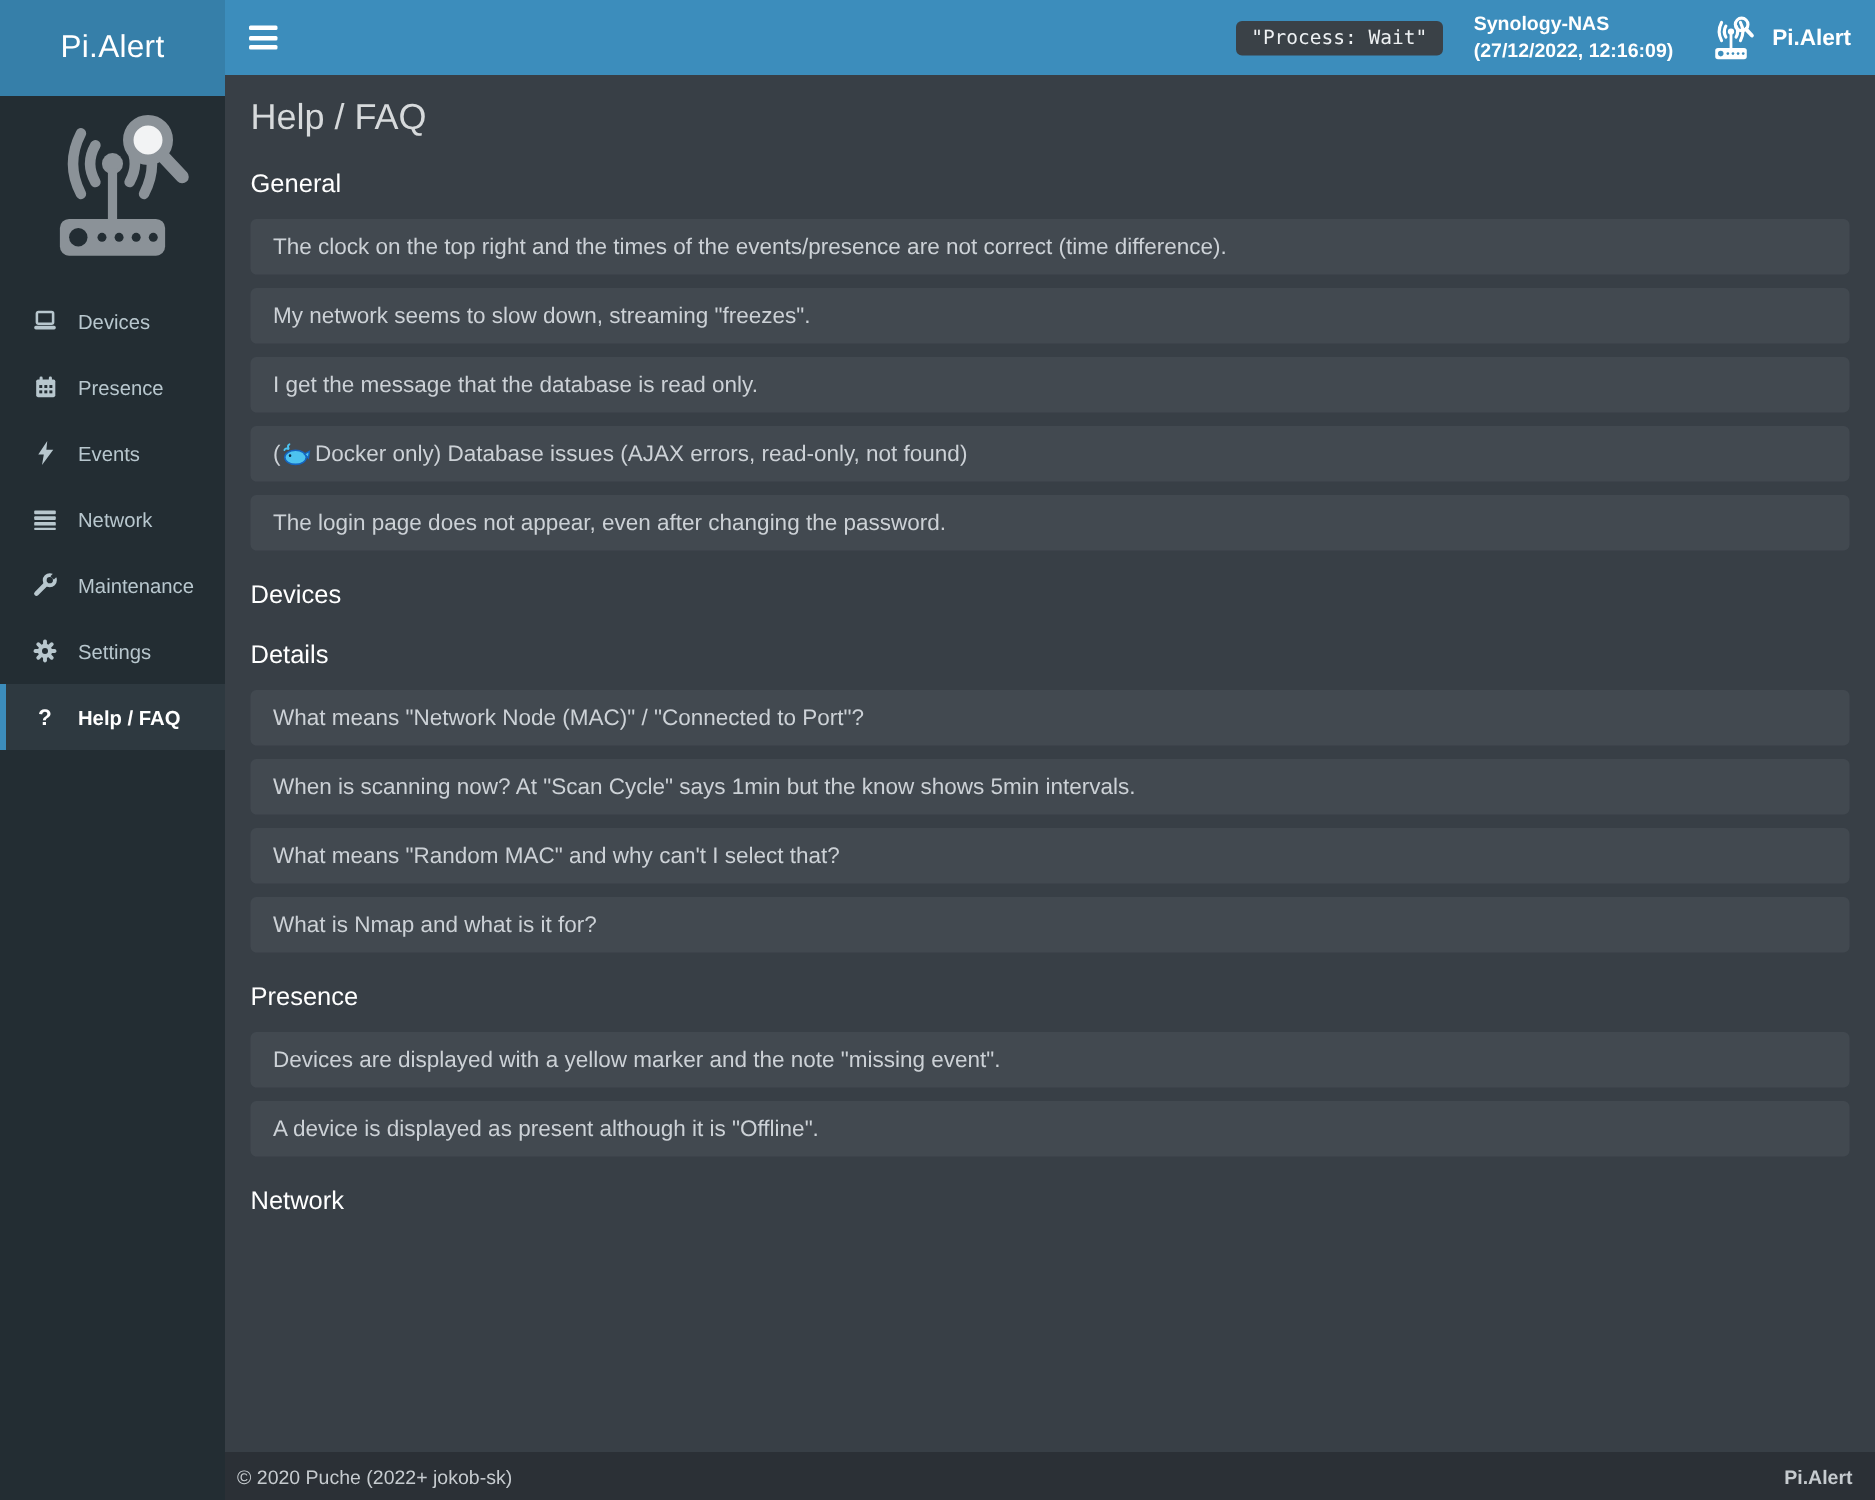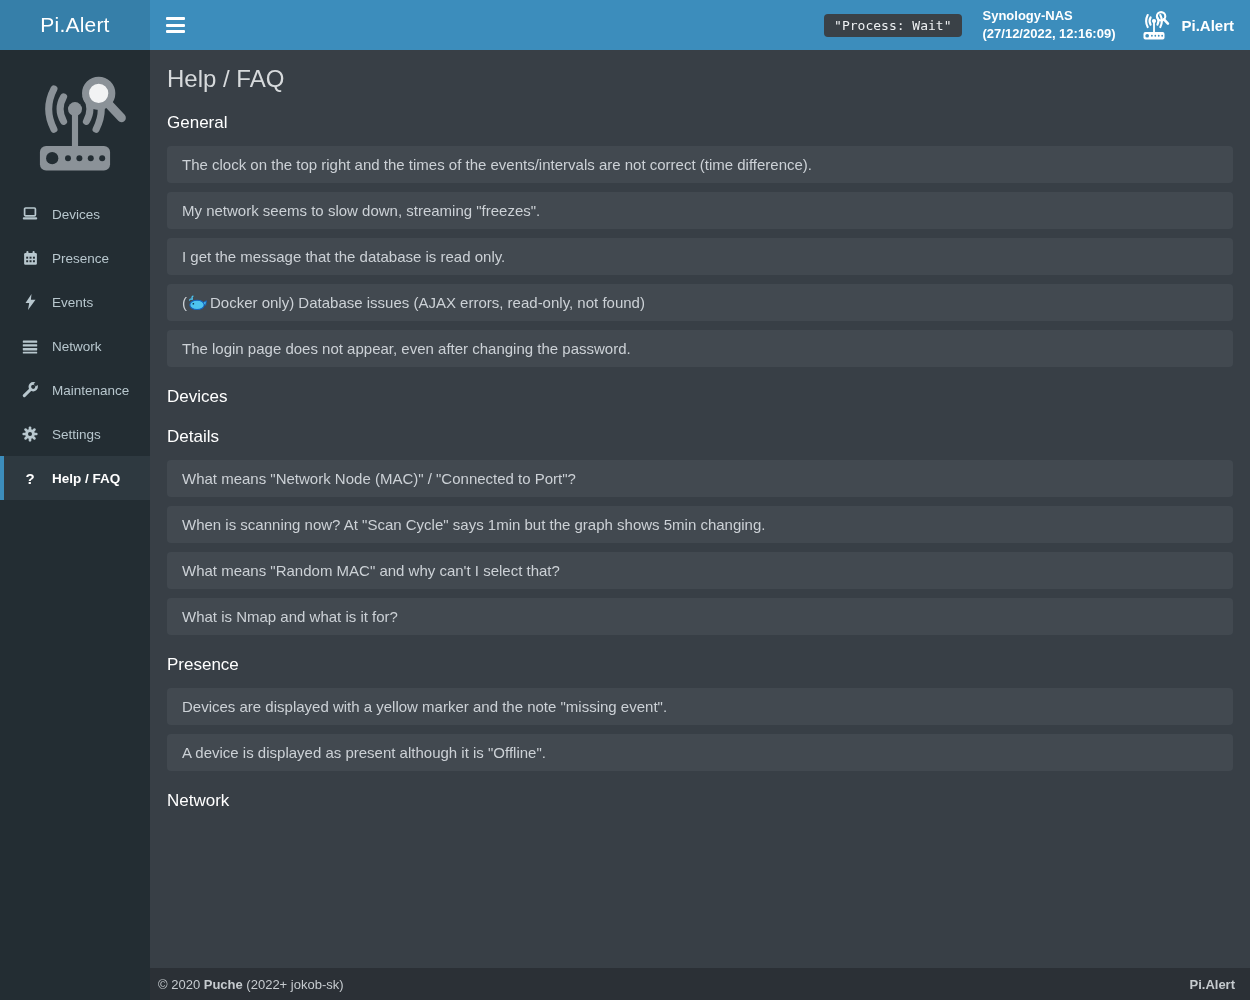--- a/index.html
+++ b/index.html
@@ -5,21 +5,21 @@
   * { box-sizing: border-box; }
   html,body { margin:0; padding:0; }
   body {
     width:1250px; height:1000px; position:relative; overflow:hidden;
     background:#383f46; font-family:"Liberation Sans", sans-serif;
   }
 
   
   .header { position:absolute; top:0; left:0; right:0; height:50px; display:flex; z-index:5; }
   .logo-area {
-    width:150px; height:50px; background:#367fa9; color:#fff;
+    width:150px; height:64px; background:#367fa9; color:#fff;
     display:flex; align-items:center; justify-content:center;
     font-size:21px; letter-spacing:.2px; cursor:pointer;
   }
   .logo-area .thin { font-weight:300; }
   .logo-area .bold { font-weight:400; }
   .navbar { flex:1; background:#3c8dbc; display:flex; align-items:center; padding:0 14px 0 16px; }
   .hamburger { width:22px; height:16px; display:flex; flex-direction:column; justify-content:space-between; cursor:pointer; }
   .hamburger span { display:block; width:19px; height:3px; background:#fff; border-radius:1px; }
   .nav-right { margin-left:auto; display:flex; align-items:center; gap:21px; color:#fff; }
   .proc-badge {
@@ -56,21 +56,21 @@
     font-size:15px; color:#ccd1d6; cursor:pointer; white-space:nowrap; overflow:hidden;
   }
   .whale { margin:0 3px 0 1px; flex:0 0 auto; }
 
   
   .footer {
     position:absolute; left:150px; right:0; bottom:0; height:32px;
     background:#2b3036; color:#c6cbcf; font-size:13px;
     display:flex; align-items:center; padding:0 15px 0 8px;
   }
-  .footer .strong { font-weight:700; cursor:pointer; }
+  .footer .strong { font-weight:400; cursor:pointer; }
   .footer-right { margin-left:auto; font-weight:600; }
 </style>
 </head>
 <body>
 
 <div class="header">
   <div class="logo-area">
     <span class="thin">Pi.</span>
       <span class="bold">Alert</span>
   </div>
@@ -222,21 +222,21 @@
 
   </div>
 </div>
 
 <div class="content">
   <h1 class="page-title">Help / FAQ</h1>
 
   <div>
     <h2 class="section-title">General</h2>
     <div class="faq-item">
-        <span>The clock on the top right and the times of the events/intervals are not correct (time difference).</span>
+        <span>The clock on the top right and the times of the events/presence are not correct (time difference).</span>
       </div>
     <div class="faq-item">
         <span>My network seems to slow down, streaming "freezes".</span>
       </div>
     <div class="faq-item">
         <span>I get the message that the database is read only.</span>
       </div>
     <div class="faq-item">
       <span>(</span>
       <svg class="whale" width="19" height="16" viewBox="0 0 20 17">
@@ -255,21 +255,21 @@
   <div>
     <h2 class="section-title">Devices</h2>
   </div>
 
   <div>
     <h2 class="section-title">Details</h2>
     <div class="faq-item">
         <span>What means "Network Node (MAC)" / "Connected to Port"?</span>
       </div>
     <div class="faq-item">
-        <span>When is scanning now? At "Scan Cycle" says 1min but the graph shows 5min changing.</span>
+        <span>When is scanning now? At "Scan Cycle" says 1min but the know shows 5min intervals.</span>
       </div>
     <div class="faq-item">
         <span>What means "Random MAC" and why can't I select that?</span>
       </div>
     <div class="faq-item">
         <span>What is Nmap and what is it for?</span>
       </div>
   </div>
 
   <div>

